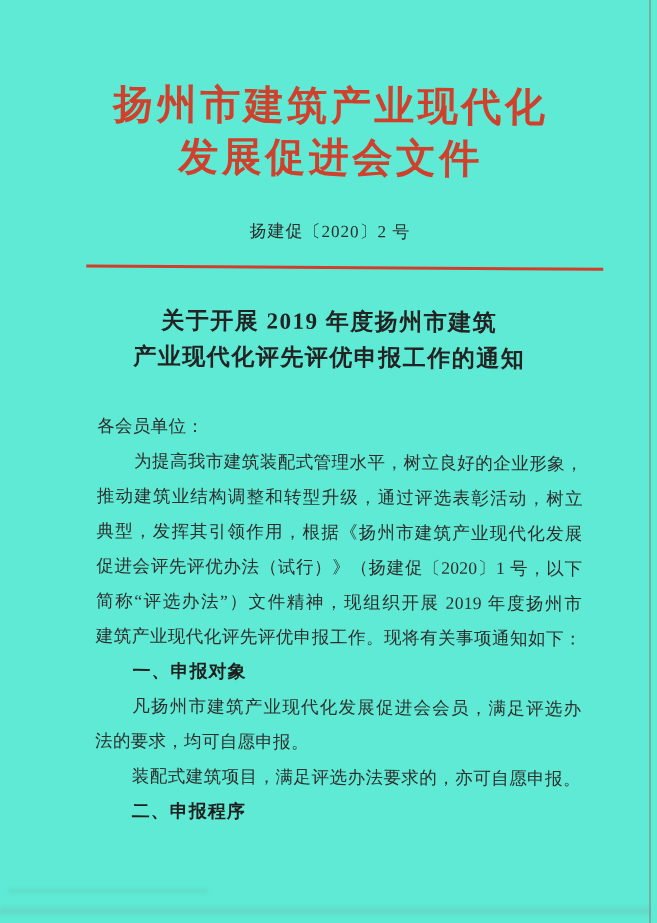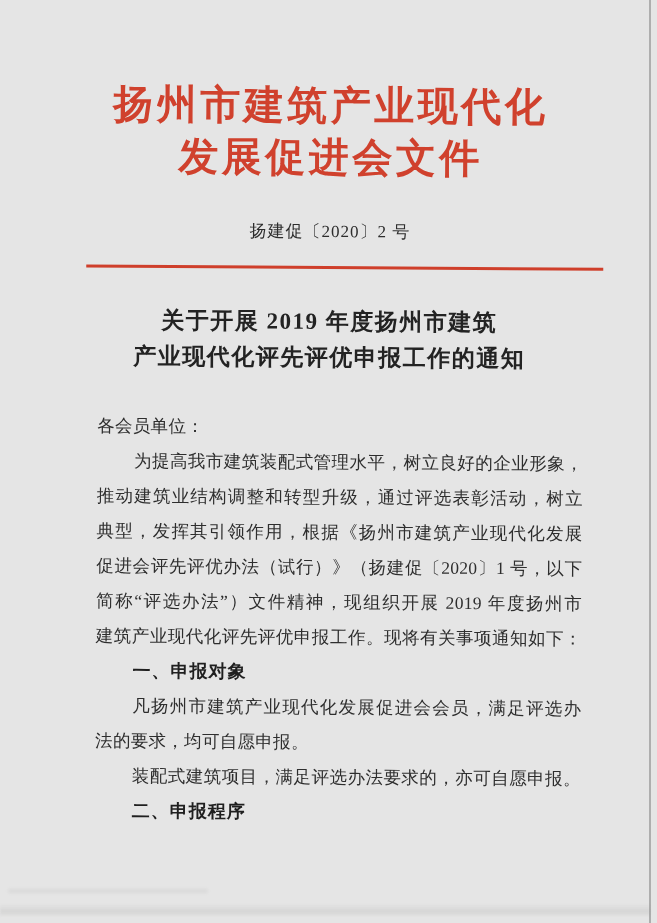--- a/index.html
+++ b/index.html
@@ -1,20 +1,20 @@
 <!DOCTYPE html>
 <html><head>
 <meta charset="utf-8">
 <style>
   html, body { margin: 0; padding: 0; background: #ffffff; }
   .page {
     position: relative;
     width: 657px;
     height: 923px;
-    background: #e5e5e5;
+    background: #5eead4;
     overflow: hidden;
     font-family: "Liberation Serif", "DejaVu Serif", serif;
   }
   .content {
     position: absolute;
     inset: 0;
     transform: rotate(0.38deg);
     transform-origin: 328px 460px;
   }
   .letterhead {

